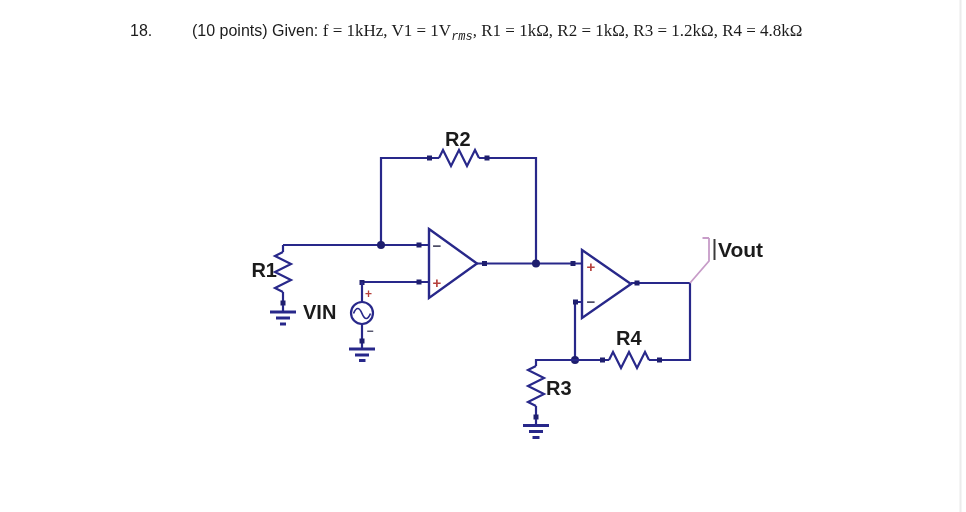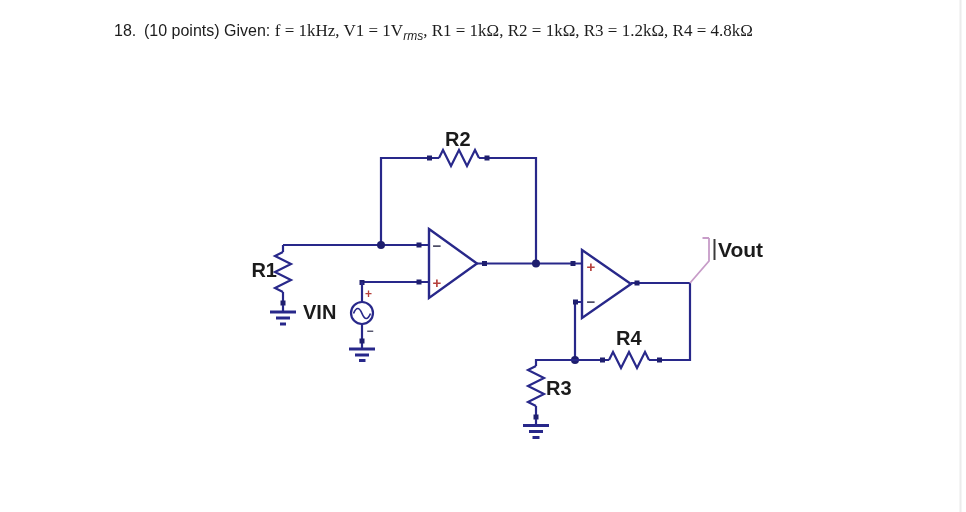--- a/index.html
+++ b/index.html
@@ -3,25 +3,25 @@
 <meta charset="utf-8">
 <style>
   :root{
     --wire:#28288a; --junction:#1e1e6e; --plus-red:#b5403c;
     --sign-dark:#44445f; --probe-pink:#c79cc8; --label:#1b1b1b;
   }
   html,body{margin:0;padding:0;background:#fff;}
   #page{position:relative;width:966px;height:512px;background:#ffffff;overflow:hidden;
         font-family:"Liberation Sans",sans-serif;}
   
-  #problem{position:absolute;left:114px;top:21px;display:flex;color:#1c1c1c;
-           font-size:16px;line-height:20px;}
+  #problem{position:absolute;left:130px;top:21px;display:flex;color:#1c1c1c;
+           font-size:16px;line-height:20px;gap:32px;}
   #problem .num{width:30px;flex:0 0 30px;}
   .math{font-family:"Liberation Serif",serif;font-size:17px;}
-  .math-sub{font-family:Liberation Sans, sans-serif;font-style:italic;font-size:12px;
+  .math-sub{font-family:Liberation Mono, monospace;font-style:italic;font-size:12px;
             vertical-align:-4px;}
   
   #schem{position:absolute;left:0;top:0;}
   .w{fill:none;stroke:var(--wire);stroke-width:2.2;stroke-linejoin:miter;}
   .opamp{fill:#ffffff;stroke:var(--wire);stroke-width:2.4;stroke-linejoin:miter;}
   .gbar{stroke:var(--wire);stroke-width:3;}
   .jdot{fill:var(--junction);stroke:none;}
   .tsq{fill:var(--junction);stroke:none;}
   .lbl{font-family:"Liberation Sans",sans-serif;font-size:20px;font-weight:600;
        fill:var(--label);}

